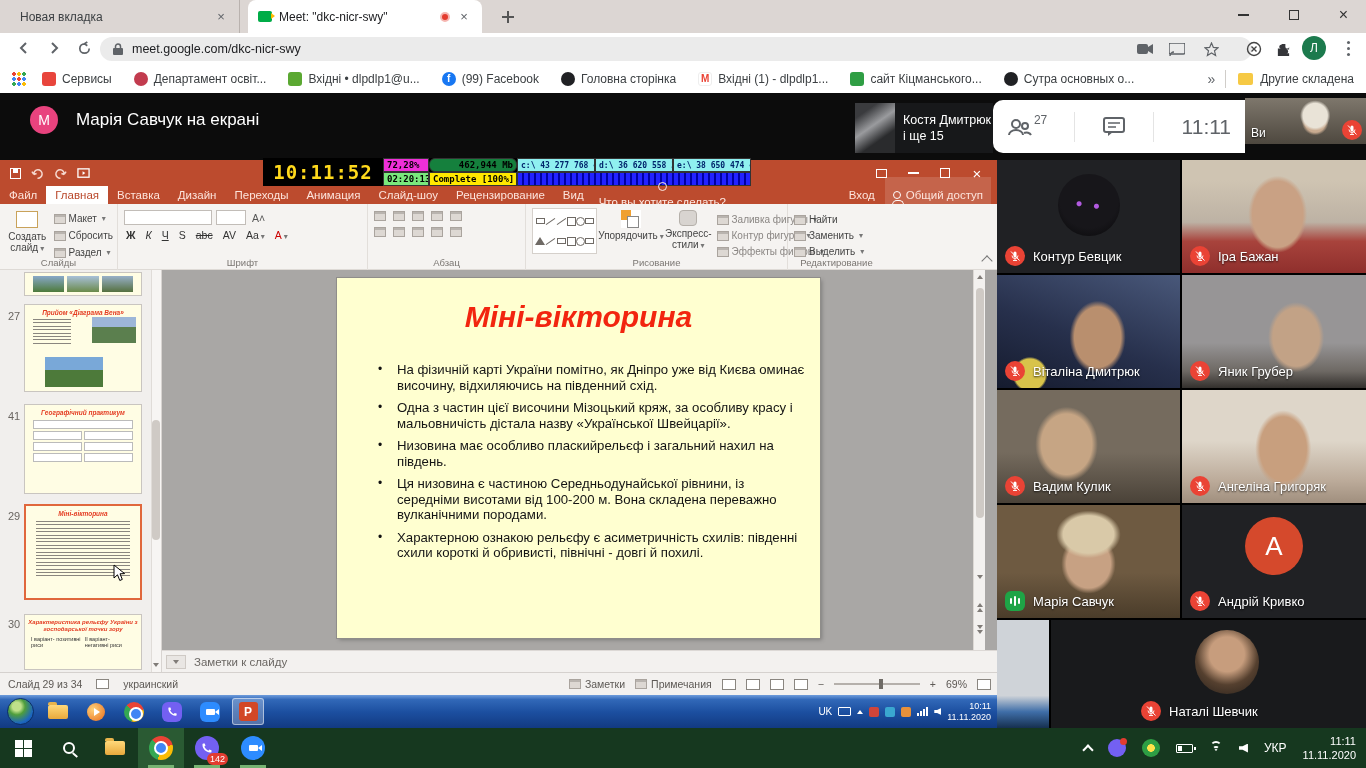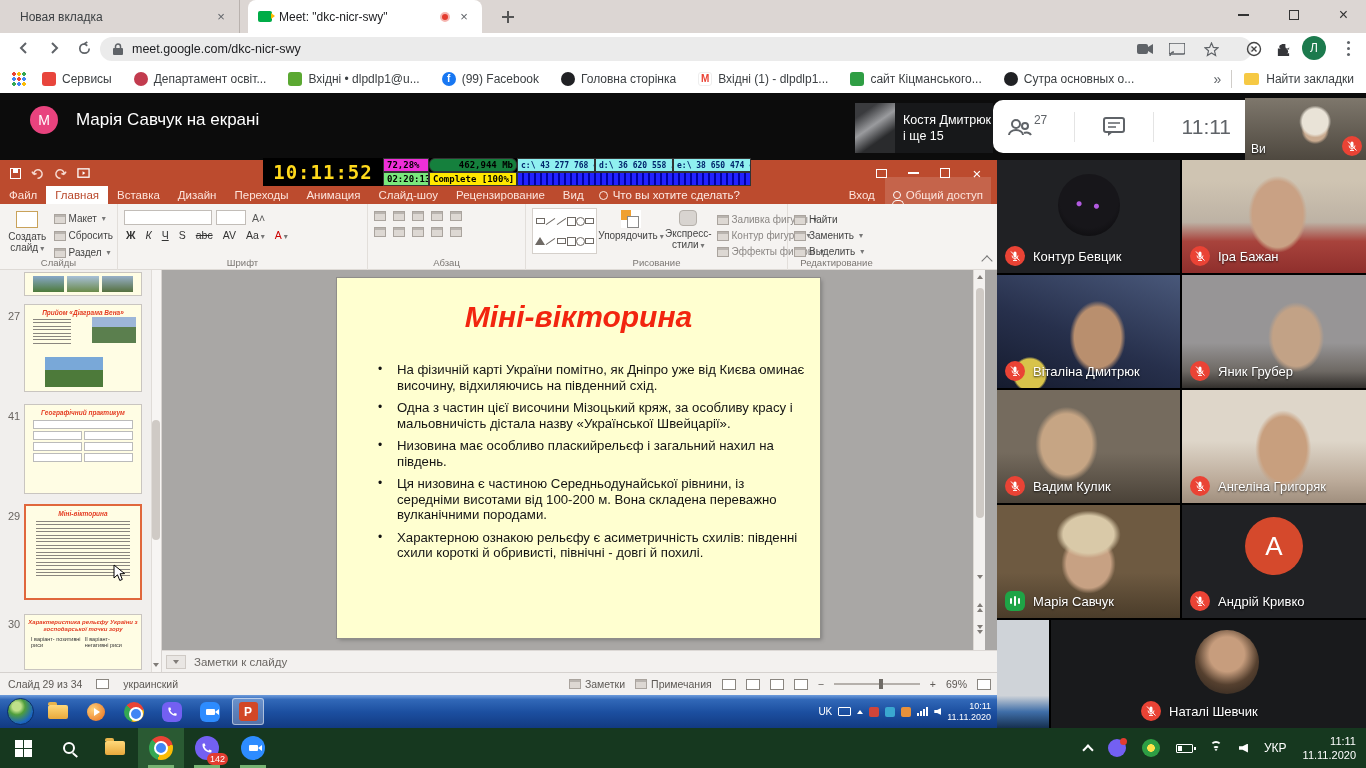--- a/index.html
+++ b/index.html
@@ -54,21 +54,21 @@
   .meethead{left:0;top:93px;width:1366px;height:67px;background:#0c0c0c;}
   .presenter-avatar{position:absolute;left:30px;top:13px;width:28px;height:28px;border-radius:50%;background:#e8437e;color:#fff;font-size:14px;display:flex;align-items:center;justify-content:center;}
   .presenter-label{position:absolute;left:76px;top:17px;color:#fff;font-size:17px;}
   .pinned{position:absolute;left:855px;top:10px;width:138px;height:50px;background:#17181a;display:flex;align-items:center;overflow:hidden;}
   .pinned-pic{width:40px;height:50px;background:linear-gradient(145deg,#3a3b3e 20%,#9a9b9e 45%,#2a2b2d 70%);flex:0 0 auto;}
   .pinned-txt{color:#fff;font-size:12.5px;line-height:16px;padding-left:8px;}
   .pill{position:absolute;left:993px;top:7px;width:252px;height:53px;background:#fff;border-radius:10px 0 0 10px;display:flex;align-items:center;justify-content:space-around;}
   .pill-sep{width:1px;height:30px;background:#e4e4e4;}
   .pill-count{font-size:12px;color:#5f6368;position:relative;top:-7px;left:1px;}
   .pill-clock{font-size:21px;color:#5f6368;}
-  .selfview{position:absolute;left:1245px;top:5px;width:121px;height:62px;background:radial-gradient(circle at 58% 38%,#e9e3d7 0 16%,rgba(0,0,0,0) 20%),radial-gradient(circle at 58% 52%,#c9ab90 0 14%,rgba(0,0,0,0) 18%),linear-gradient(180deg,#7e776c,#4e483f);}
+  .selfview{position:absolute;left:1245px;top:5px;width:121px;height:46px;background:radial-gradient(circle at 58% 38%,#e9e3d7 0 16%,rgba(0,0,0,0) 20%),radial-gradient(circle at 58% 52%,#c9ab90 0 14%,rgba(0,0,0,0) 18%),linear-gradient(180deg,#7e776c,#4e483f);}
   .selfview .you{position:absolute;left:6px;bottom:4px;color:#fff;font-size:12px;text-shadow:0 1px 2px #000;}
   .mic-off{width:20px;height:20px;border-radius:50%;background:#ea4335;display:flex;align-items:center;justify-content:center;flex:0 0 auto;}
   .mic-off svg{width:12px;height:12px;}
   .selfview .mic-off{position:absolute;right:4px;bottom:4px;}
 
   
   .shared{left:0;top:160px;width:997px;height:568px;background:#a9a7a5;}
   .ppt-title{position:absolute;left:0;top:0;width:997px;height:26px;background:#bc4b2e;display:flex;align-items:center;}
   .qat{display:flex;align-items:center;gap:10px;padding-left:10px;color:#fff;}
   .qat svg{width:13px;height:13px;}
@@ -88,21 +88,21 @@
   .c-mem{width:88px;background:#15803d;justify-content:flex-end;border-radius:6px;}
   .c-drive{width:78px;background:#8ff0f0;color:#00246b;font-size:8px;}
   .c-ela{width:46px;background:#79e87c;}
   .c-comp{width:88px;background:#ffe800;}
   .c-bar{width:234px;background:#0000c8;background-image:repeating-linear-gradient(90deg,#2222ff 0 4px,#0000a0 4px 6px);}
 
   
   .ppt-menu{position:absolute;left:0;top:26px;width:997px;height:18px;background:#bc4b2e;display:flex;align-items:center;font-size:11.5px;color:#fde4dc;}
   .mtab{padding:2px 9px;white-space:nowrap;}
   .mtab.active{background:#fff;color:#b9472a;height:18px;display:flex;align-items:center;}
-  .tellme{display:flex;align-items:center;gap:5px;margin-left:6px;color:#fdeae4;}
+  .tellme{display:flex;align-items:center;gap:5px;margin-left:6px;color:#fdeae4;flex-direction:column;}
   .bulb{width:9px;height:9px;border:1.2px solid #fdeae4;border-radius:50%;}
   .menu-right{margin-left:auto;display:flex;align-items:center;gap:10px;padding-right:6px;}
   .share-btn{background:rgba(255,255,255,.14);padding:12px 8px;display:flex;align-items:center;gap:5px;}
   .person-ic{width:8px;height:8px;border:1.2px solid #fff;border-radius:50%;position:relative;}
   .person-ic::after{content:"";position:absolute;left:-2px;top:8px;width:10px;height:4px;border:1.2px solid #fff;border-bottom:none;border-radius:5px 5px 0 0;}
 
   
   .ribbon{position:absolute;left:0;top:44px;width:997px;height:66px;background:#f5f3f1;border-bottom:1px solid #dedad6;display:flex;}
   .rgroup{height:66px;border-right:1px solid #e2deda;display:flex;flex-direction:column;position:relative;}
   .rgroup-label{position:absolute;bottom:2px;left:0;right:0;text-align:center;font-size:9.5px;color:#7a7672;}
@@ -363,21 +363,21 @@
         <span>сайт Кіцманського...</span>
       </span>
     <span class="bm">
         <span class="fav" style="background:#202124;border-radius:50%;"></span>
         <span>Сутра основных о...</span>
       </span>
     <span class="bm-more">»</span>
     <span class="bm-sep"></span>
     <span class="bm" style="margin-right:4px;">
         <span class="fav-folder"></span>
-        <span>Найти закладки</span>
+        <span>Другие складена</span>
       </span>
   </div>
 
   <div class="abs meethead">
     <div class="presenter-avatar">M</div>
     <div class="presenter-label">Марія Савчук на екрані</div>
     <div class="pinned">
       <div class="pinned-pic"></div>
       <div class="pinned-txt">
           <div>Костя Дмитрюк</div>

